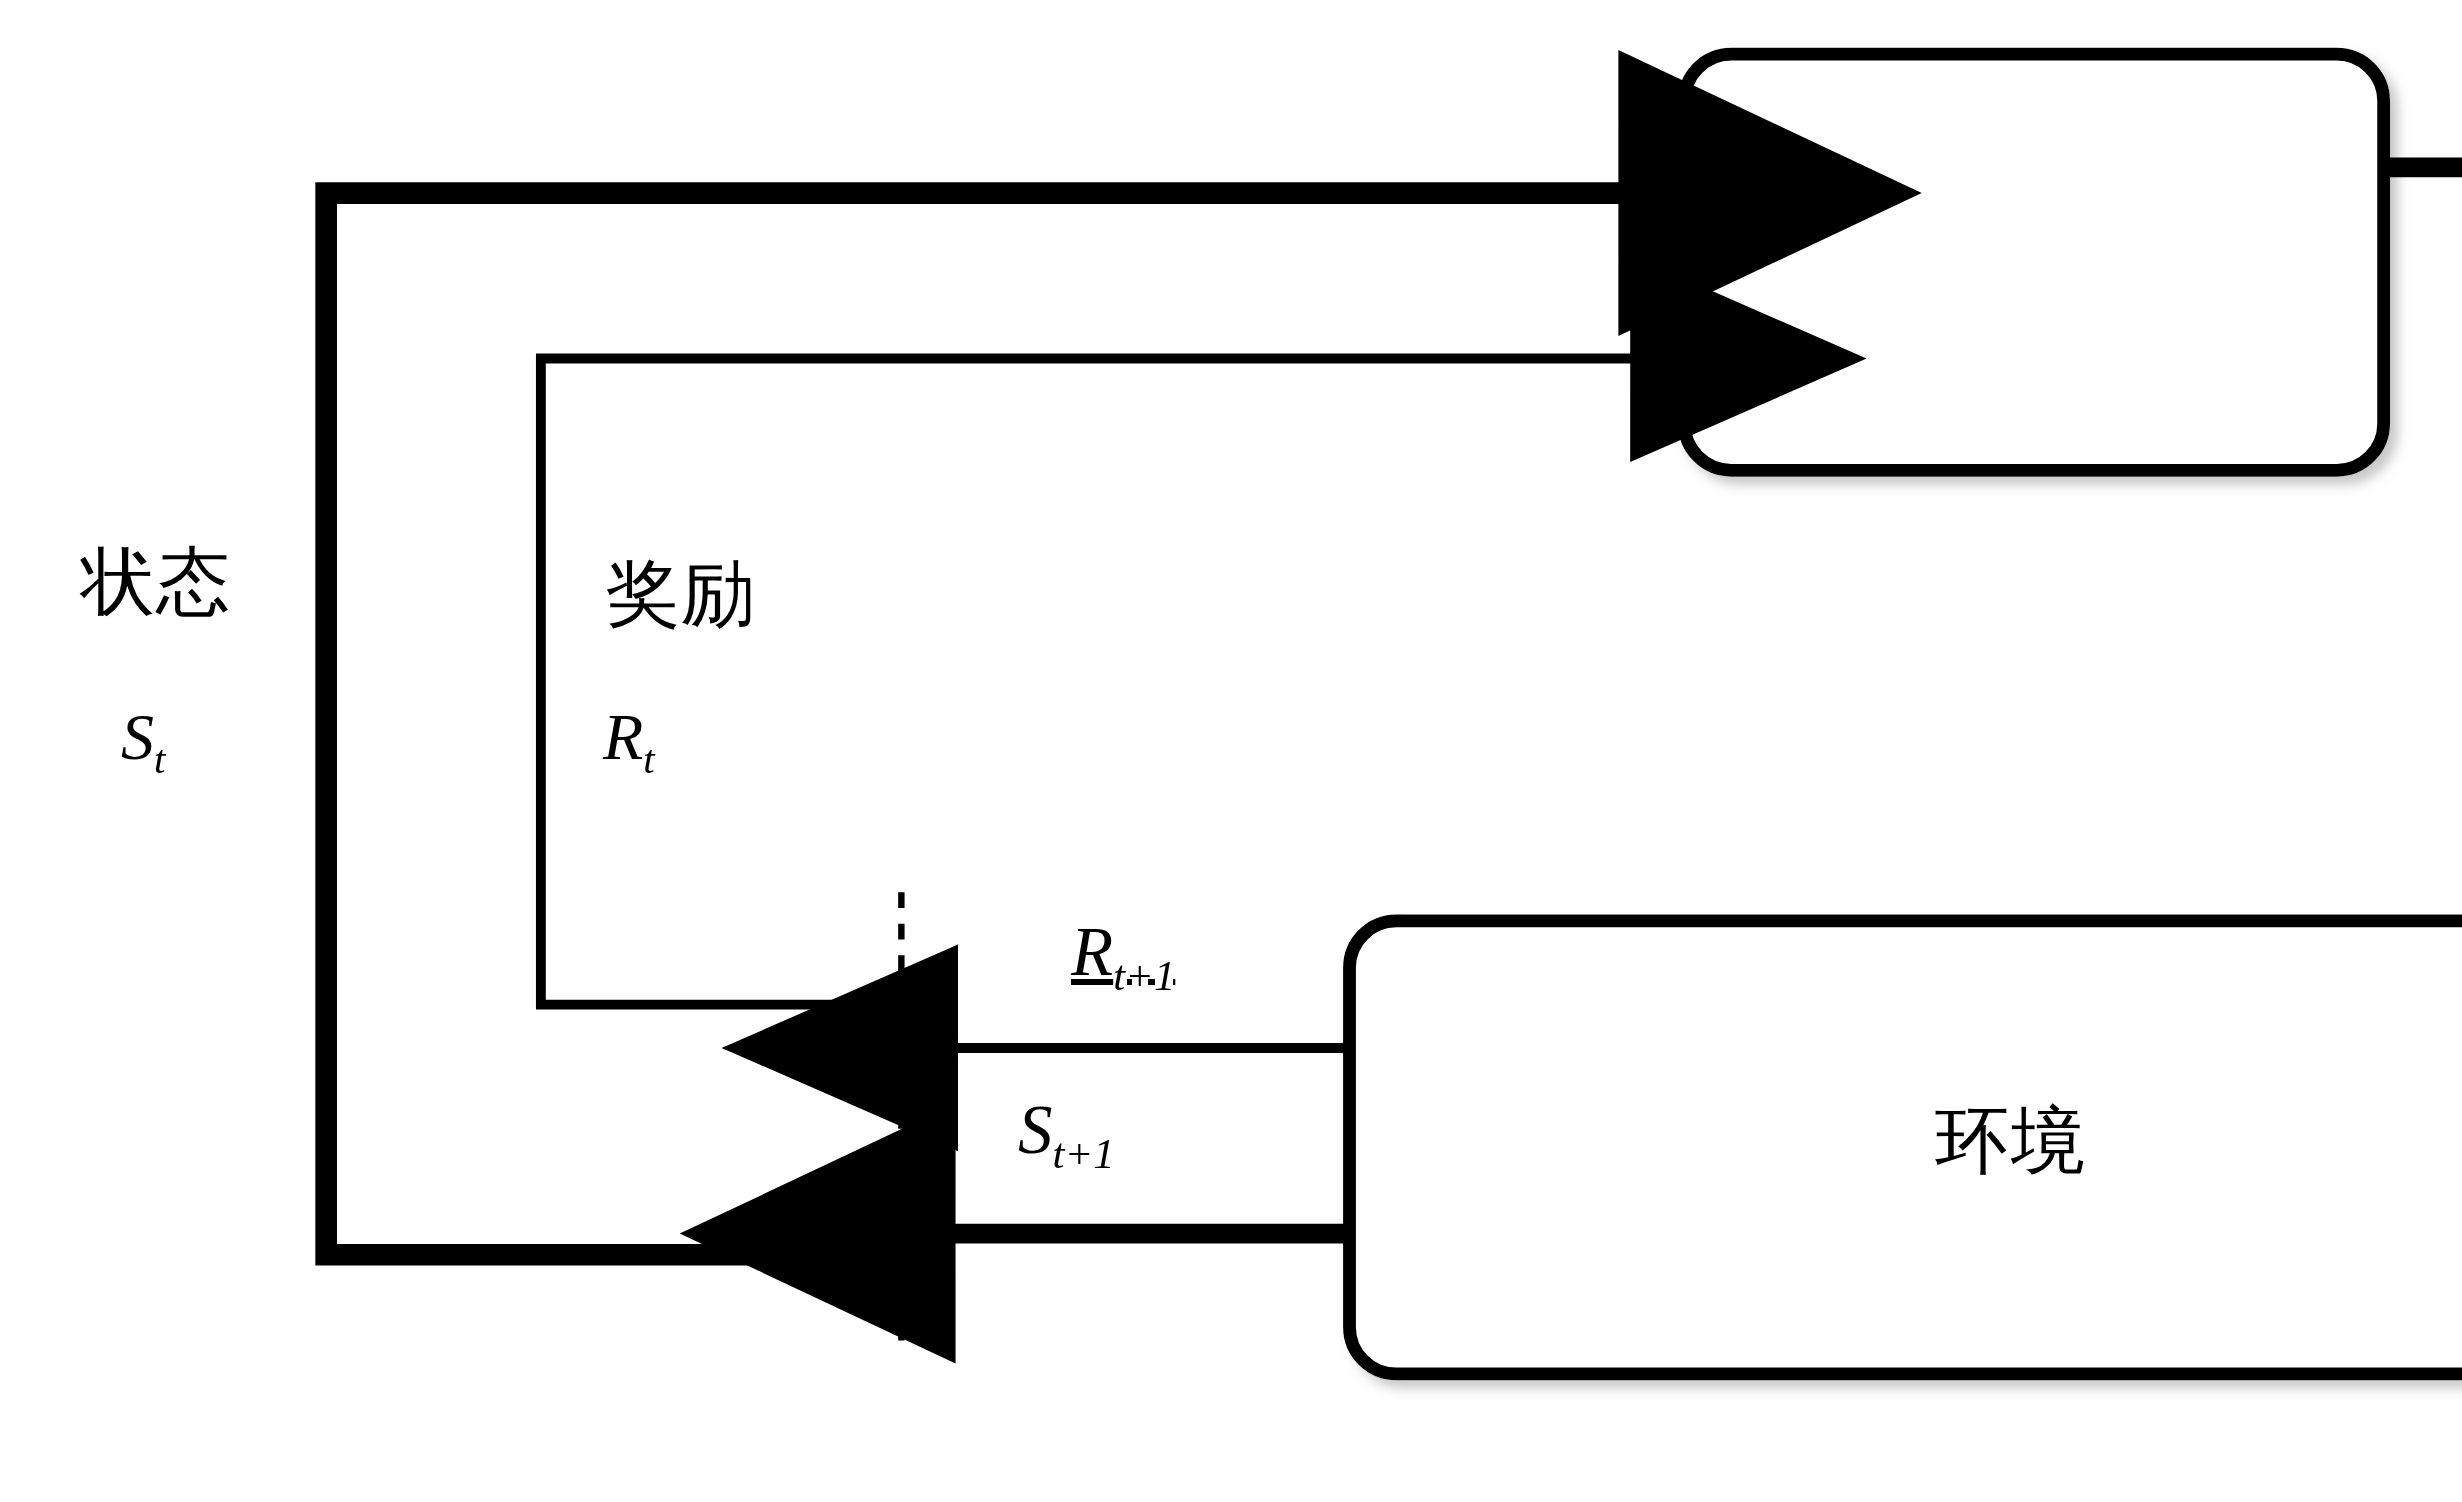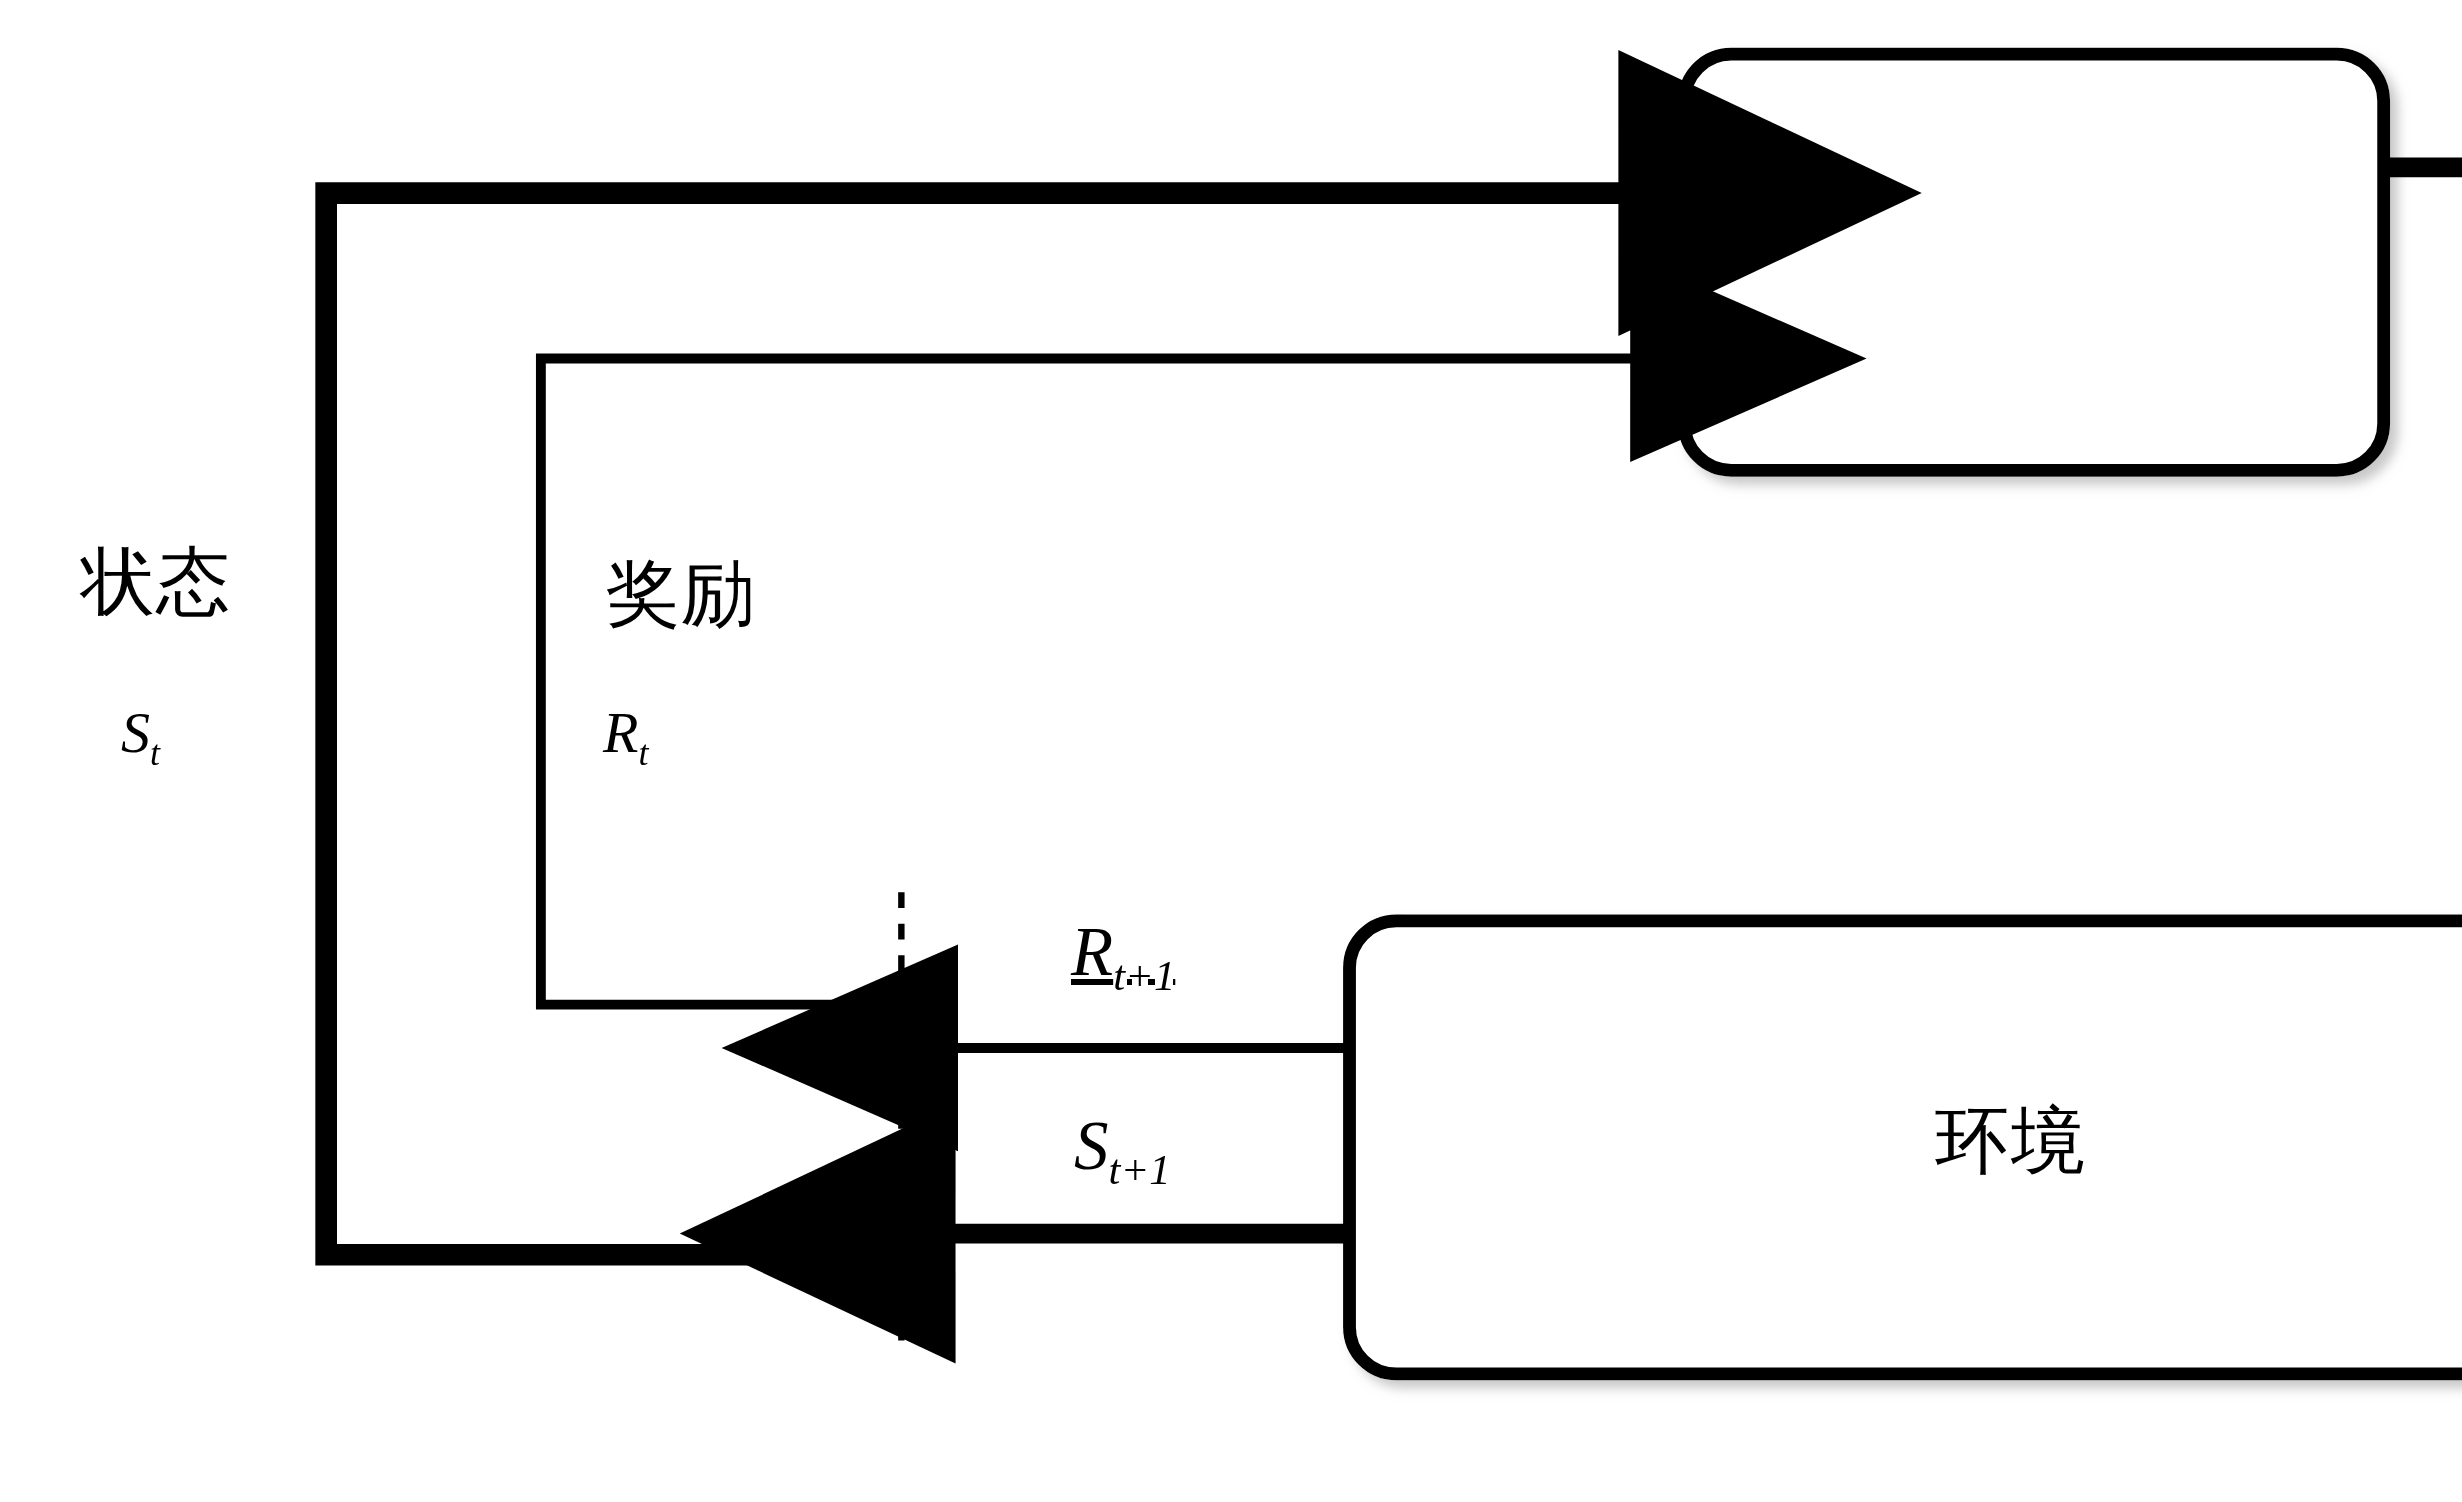--- a/index.html
+++ b/index.html
@@ -47,21 +47,21 @@
     font-style: italic;
     color: #000000;
     white-space: nowrap;
     line-height: 1;
   }
   .math .sub {
     font-size: 0.62em;
     vertical-align: sub;
     font-style: italic;
   }
-  .math-big { font-size: 58px; }
+  .math-big { font-size: 66px; }
   .math-mid { font-size: 69px; }
   .caption {
     position: absolute;
     font-family: "DejaVu Sans", "Liberation Sans", sans-serif;
     font-size: 45px;
     color: #fafafa;
     white-space: nowrap;
   }
 </style>
 </head>
@@ -107,18 +107,18 @@
   <div class="node-label box-label" style="left:1935px; top:1103px;text-align:center;">环境</div>
 
   <div class="node-label side-cn" style="left:81px; top:544px;text-align:right;">状态</div>
   <div class="math math-big" style="left:121px; top:704px;"><span>S</span><span class="sub">t</span></div>
 
   <div class="node-label side-cn" style="left:606px; top:556px;text-align:right;">奖励</div>
   <div class="math math-big" style="left:603px; top:704px;"><span>R</span><span class="sub">t</span></div>
 
   <div class="math math-mid" style="left:1071px; top:918px;text-decoration:underline;"><span>R</span><span class="sub">t+1</span></div>
 
-  <div class="math math-mid" style="left:1074px; top:1096px;margin-top:16px;"><span>S</span><span class="sub">t+1</span></div>
+  <div class="math math-mid" style="left:1018px; top:1096px;"><span>S</span><span class="sub">t+1</span></div>
 
   <div class="caption" style="left:113px; top:1455px;"></div>
 
 </div>
 
 
 </body></html>

